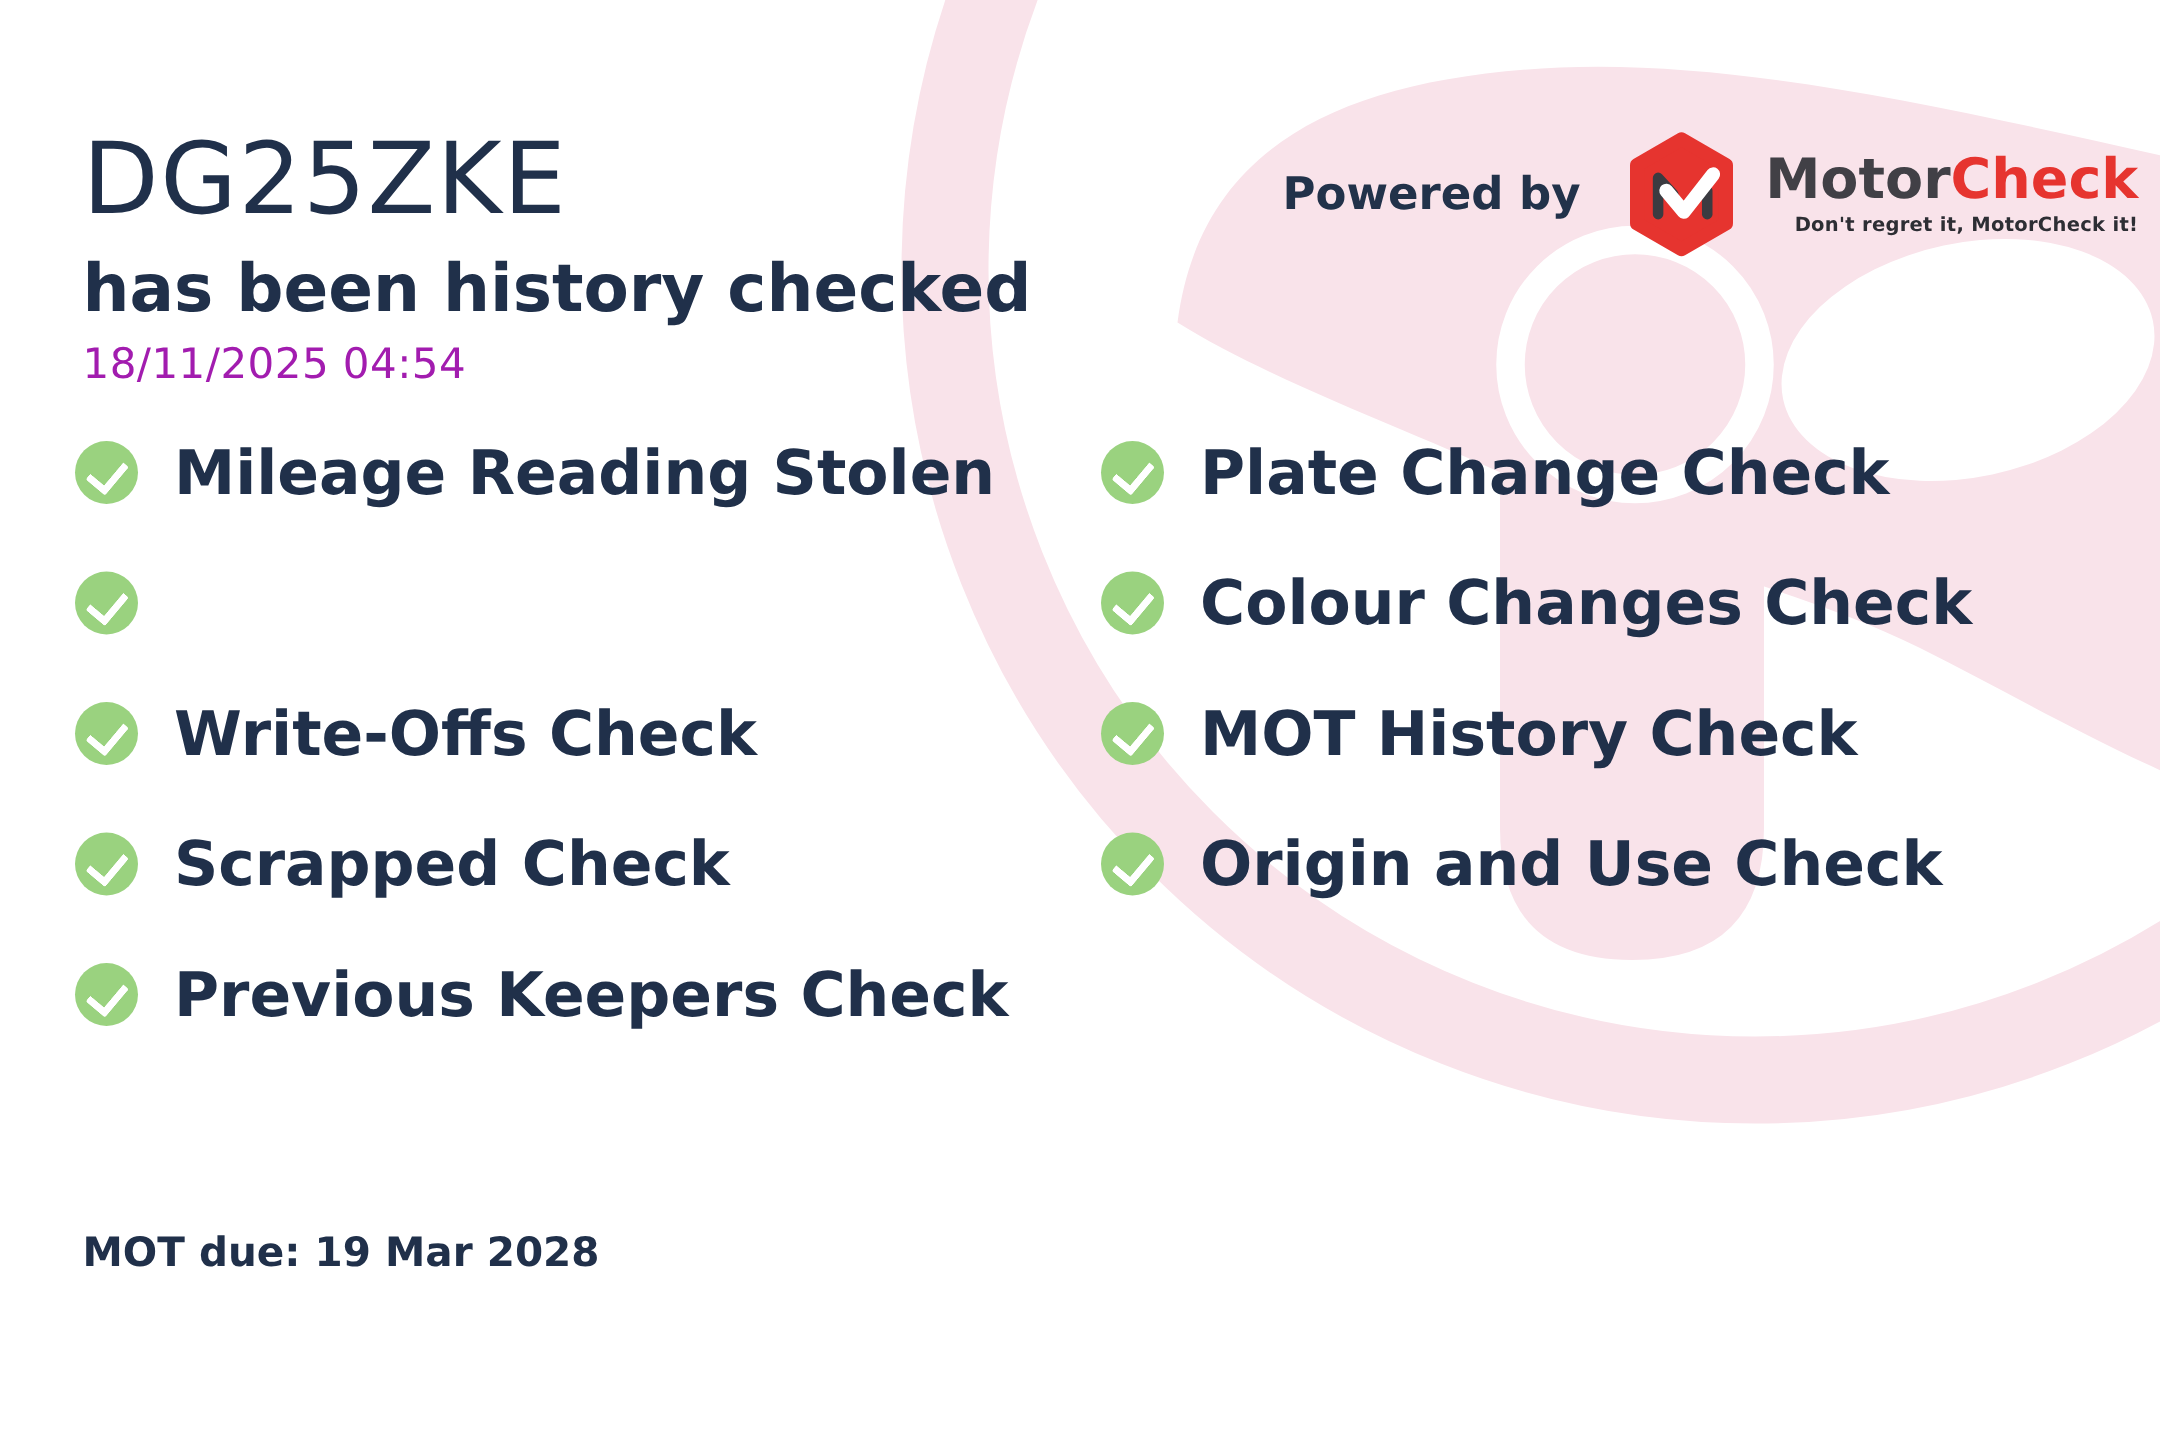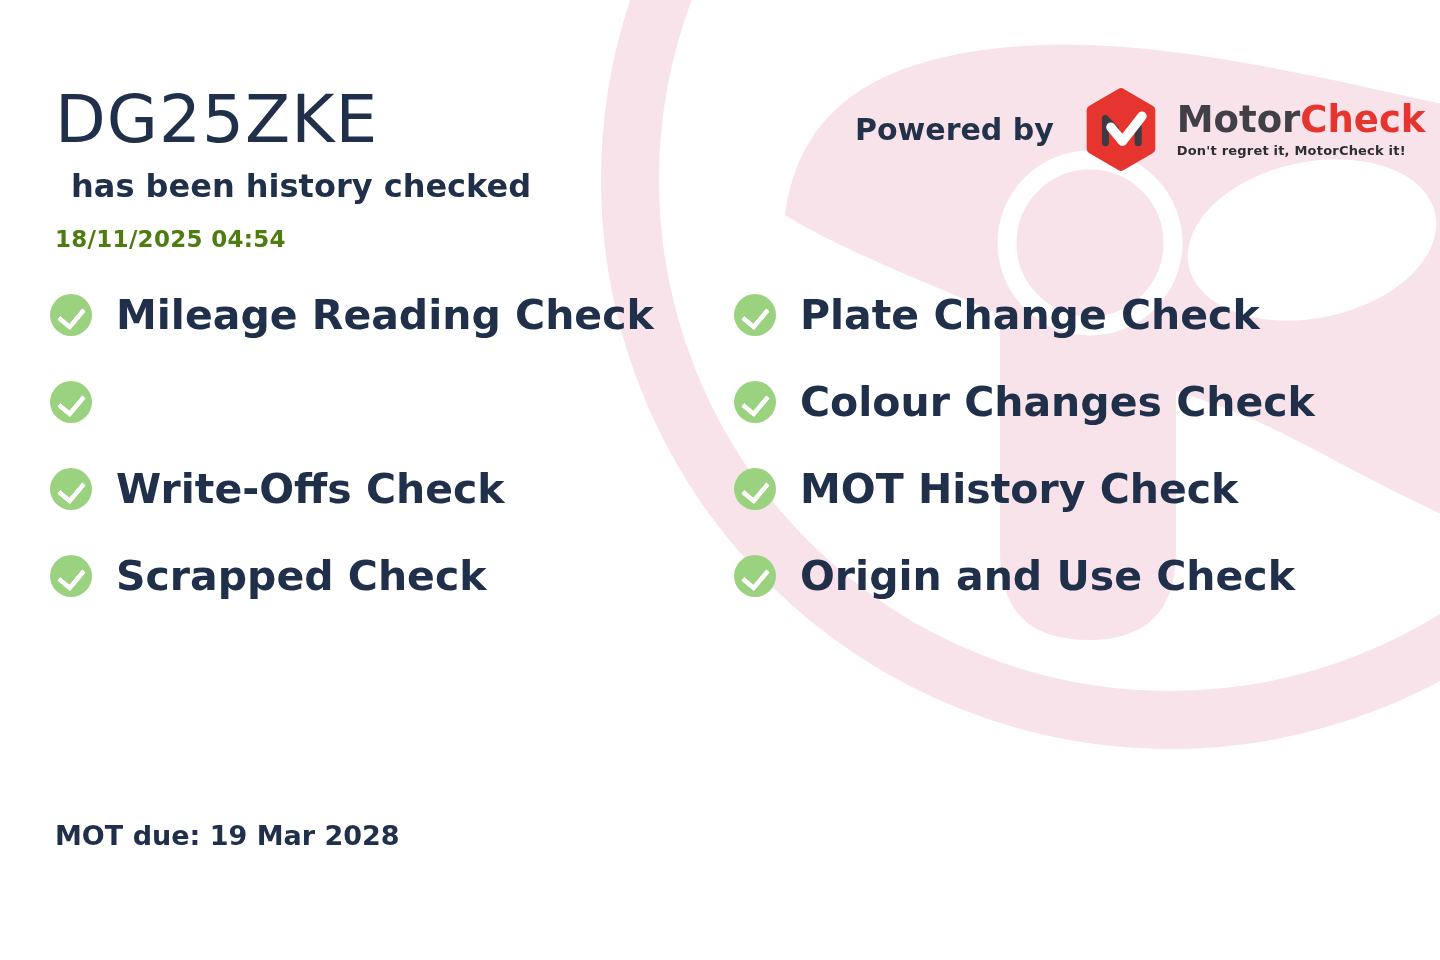--- a/index.html
+++ b/index.html
@@ -29,33 +29,33 @@
     position: absolute;
     left: 55px; top: 84px;
     font-size: 66px;
     font-weight: 400;
     letter-spacing: 1px;
     line-height: 1.1;
     color: #20304a;
   }
   .subtitle {
     position: absolute;
-    left: 71px; top: 168px;
-    font-size: 32px;
+    left: 55px; top: 168px;
+    font-size: 44px;
     font-weight: 700;
     line-height: 1.15;
     color: #20304a;
   }
   .timestamp {
     position: absolute;
     left: 55px; top: 226px;
-    font-size: 23px;
-    font-weight: 700;
+    font-size: 28px;
+    font-weight: 400;
     letter-spacing: 0.3px;
-    color: #4d7c0f;
+    color: #a21caf;
   }
 
   
   .brand-row {
     position: absolute;
     left: 855px; top: 81px;
     height: 97px;
     display: flex;
     align-items: center;
   }
@@ -71,20 +71,21 @@
   .brand-name { font-size: 37px; font-weight: 700; line-height: 1.05; white-space: nowrap; }
   .brand-name .motor { color: #414046; }
   .brand-name .check { color: #e6342f; }
   .brand-tagline {
     font-size: 13px;
     font-weight: 700;
     color: #2d2e34;
     margin-top: 3px;
     letter-spacing: 0.2px;
     white-space: nowrap;
+    text-align: right;
   }
 
   
   .check-list { position: absolute; list-style: none; }
   .check-list.left  { left: 50px;  top: 294px; }
   .check-list.right { left: 734px; top: 294px; }
   .check-row {
     display: flex;
     align-items: center;
     height: 42px;
@@ -170,33 +171,37 @@
       <div class="brand-name">
         <span class="motor">Motor</span><span class="check">Check</span>
       </div>
       <div class="brand-tagline">Don't regret it, MotorCheck it!</div>
     </div>
   </div>
 
   <ul class="check-list left">
     <li class="check-row">
       <span class="check-icon"></span>
-      <span class="check-label">Mileage Reading Check</span>
+      <span class="check-label">Mileage Reading Stolen</span>
     </li>
     <li class="check-row">
       <span class="check-icon"></span>
     </li>
     <li class="check-row">
       <span class="check-icon"></span>
       <span class="check-label">Write-Offs Check</span>
     </li>
     <li class="check-row">
       <span class="check-icon"></span>
       <span class="check-label">Scrapped Check</span>
     </li>
+    <li class="check-row">
+      <span class="check-icon"></span>
+      <span class="check-label">Previous Keepers Check</span>
+    </li>
   </ul>
 
   <ul class="check-list right">
     <li class="check-row">
       <span class="check-icon"></span>
       <span class="check-label">Plate Change Check</span>
     </li>
     <li class="check-row">
       <span class="check-icon"></span>
       <span class="check-label">Colour Changes Check</span>

